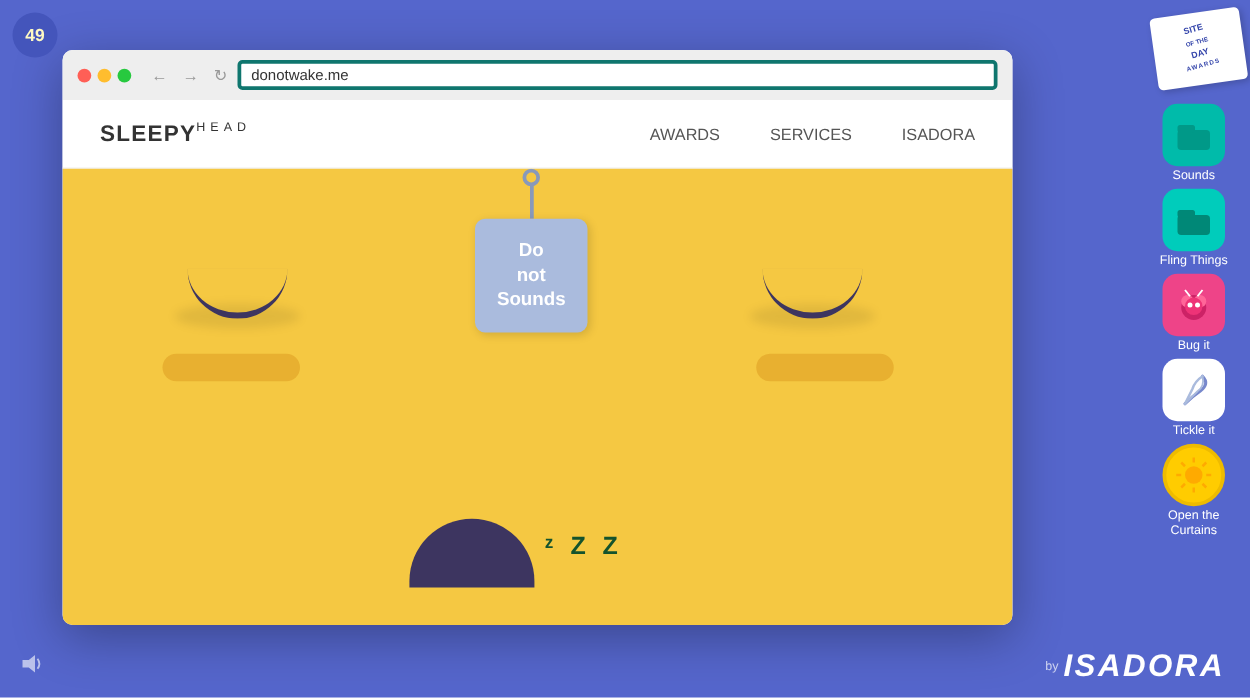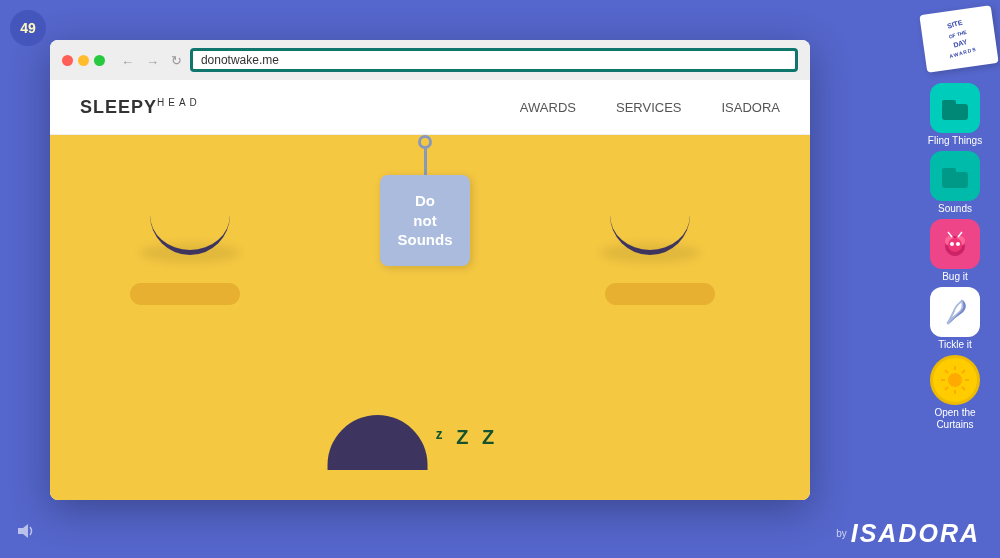--- a/index.html
+++ b/index.html
@@ -367,37 +367,37 @@
 
 <div class="sidebar">
 
   <div class="ribbon-wrap" style="position:relative;width:80px;height:65px;margin-bottom:4px;">
     <div style="position:absolute;top:0;right:0;width:72px;height:58px;background:white;transform:rotate(-8deg);border-radius:4px;display:flex;flex-direction:column;align-items:center;justify-content:center;gap:1px;box-shadow:2px 2px 6px rgba(0,0,0,0.2);">
       <span style="font-size:7px;font-weight:900;color:#3344aa;transform:rotate(-8deg);line-height:1.4;text-align:center;">SITE<br><span style="font-size:5px;">OF THE</span><br>DAY<br><span style="font-size:5px;letter-spacing:1px;">AWARDS</span></span>
     </div>
   </div>
 
   <div class="sidebar-item">
+    <div class="app-icon teal2">
+      <svg width="30" height="24" viewBox="0 0 30 24">
+        <rect x="2" y="8" width="26" height="16" rx="3" fill="#009988"></rect>
+        <rect x="2" y="4" width="14" height="6" rx="2" fill="#009988"></rect>
+      </svg>
+    </div>
+    <span class="sidebar-label">Sounds</span>
+  </div>
+
+  <div class="sidebar-item">
     <div class="app-icon teal">
       <svg width="30" height="24" viewBox="0 0 30 24">
         <rect x="2" y="8" width="26" height="16" rx="3" fill="#008877"></rect>
         <rect x="2" y="4" width="14" height="6" rx="2" fill="#008877"></rect>
       </svg>
     </div>
     <span class="sidebar-label">Fling Things</span>
-  </div>
-
-  <div class="sidebar-item">
-    <div class="app-icon teal2">
-      <svg width="30" height="24" viewBox="0 0 30 24">
-        <rect x="2" y="8" width="26" height="16" rx="3" fill="#009988"></rect>
-        <rect x="2" y="4" width="14" height="6" rx="2" fill="#009988"></rect>
-      </svg>
-    </div>
-    <span class="sidebar-label">Sounds</span>
   </div>
 
   <div class="sidebar-item">
     <div class="app-icon pink" style="position:relative;">
       <svg width="34" height="34" viewBox="0 0 34 34">
         <ellipse cx="17" cy="19" rx="10" ry="10" fill="#cc2266"></ellipse>
         <circle cx="12" cy="14" r="5" fill="#ff6699"></circle>
         <circle cx="22" cy="14" r="5" fill="#ff6699"></circle>
         <circle cx="17" cy="18" r="7" fill="#ee3377"></circle>
 

